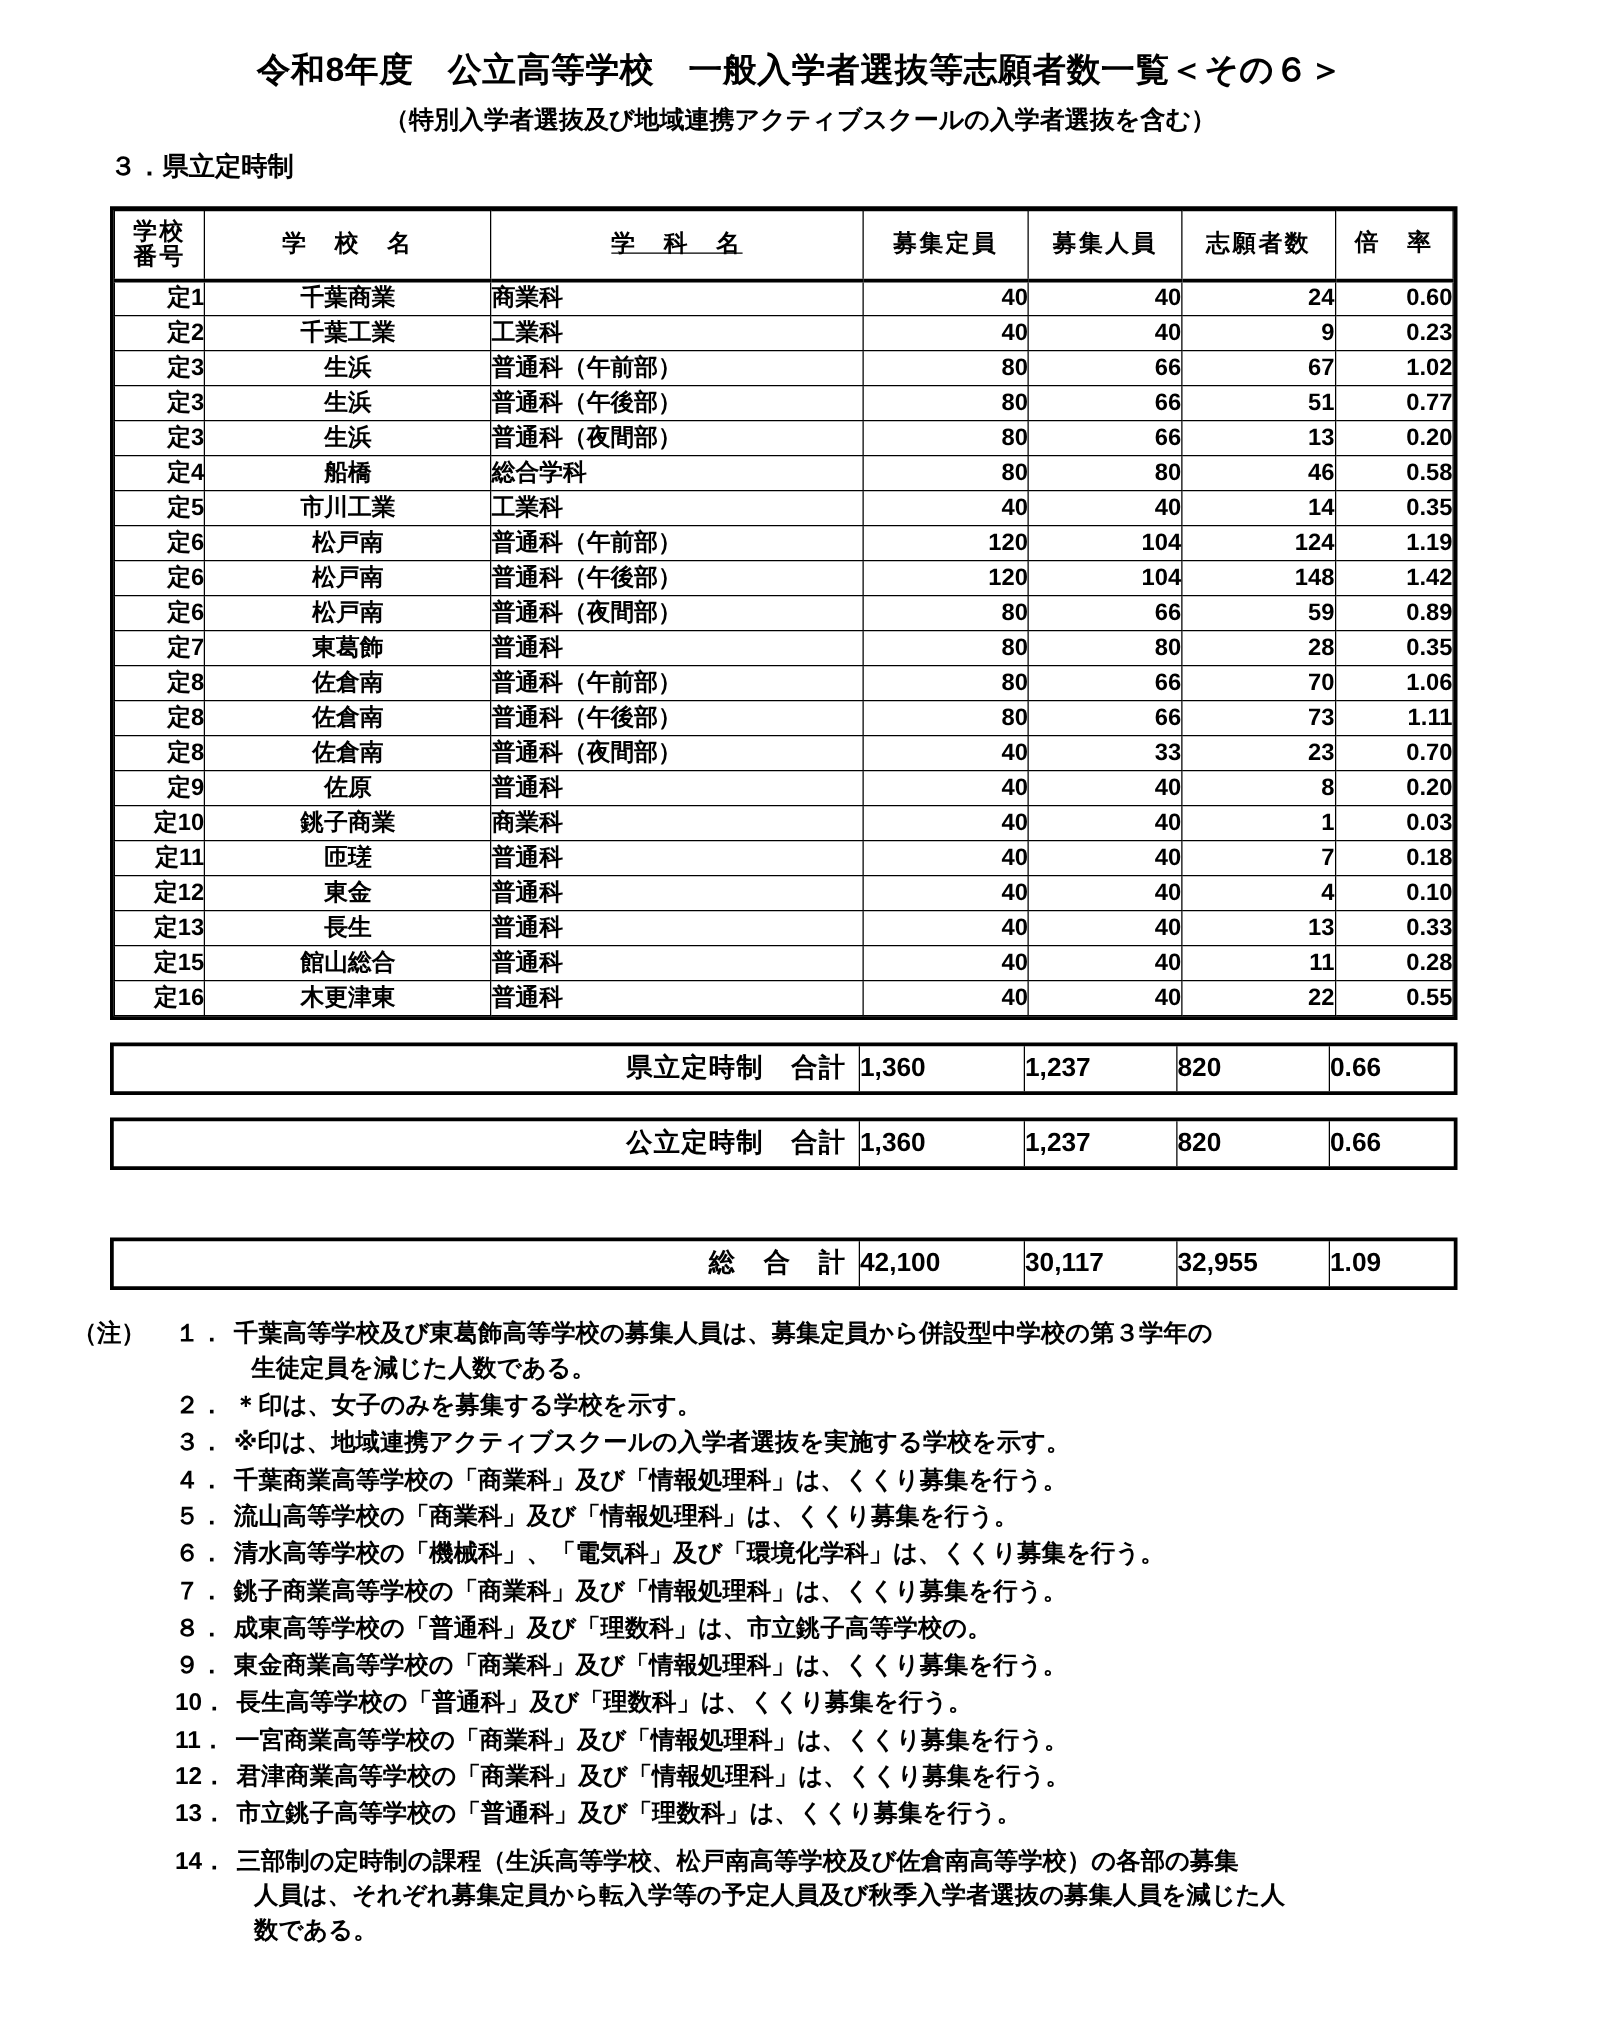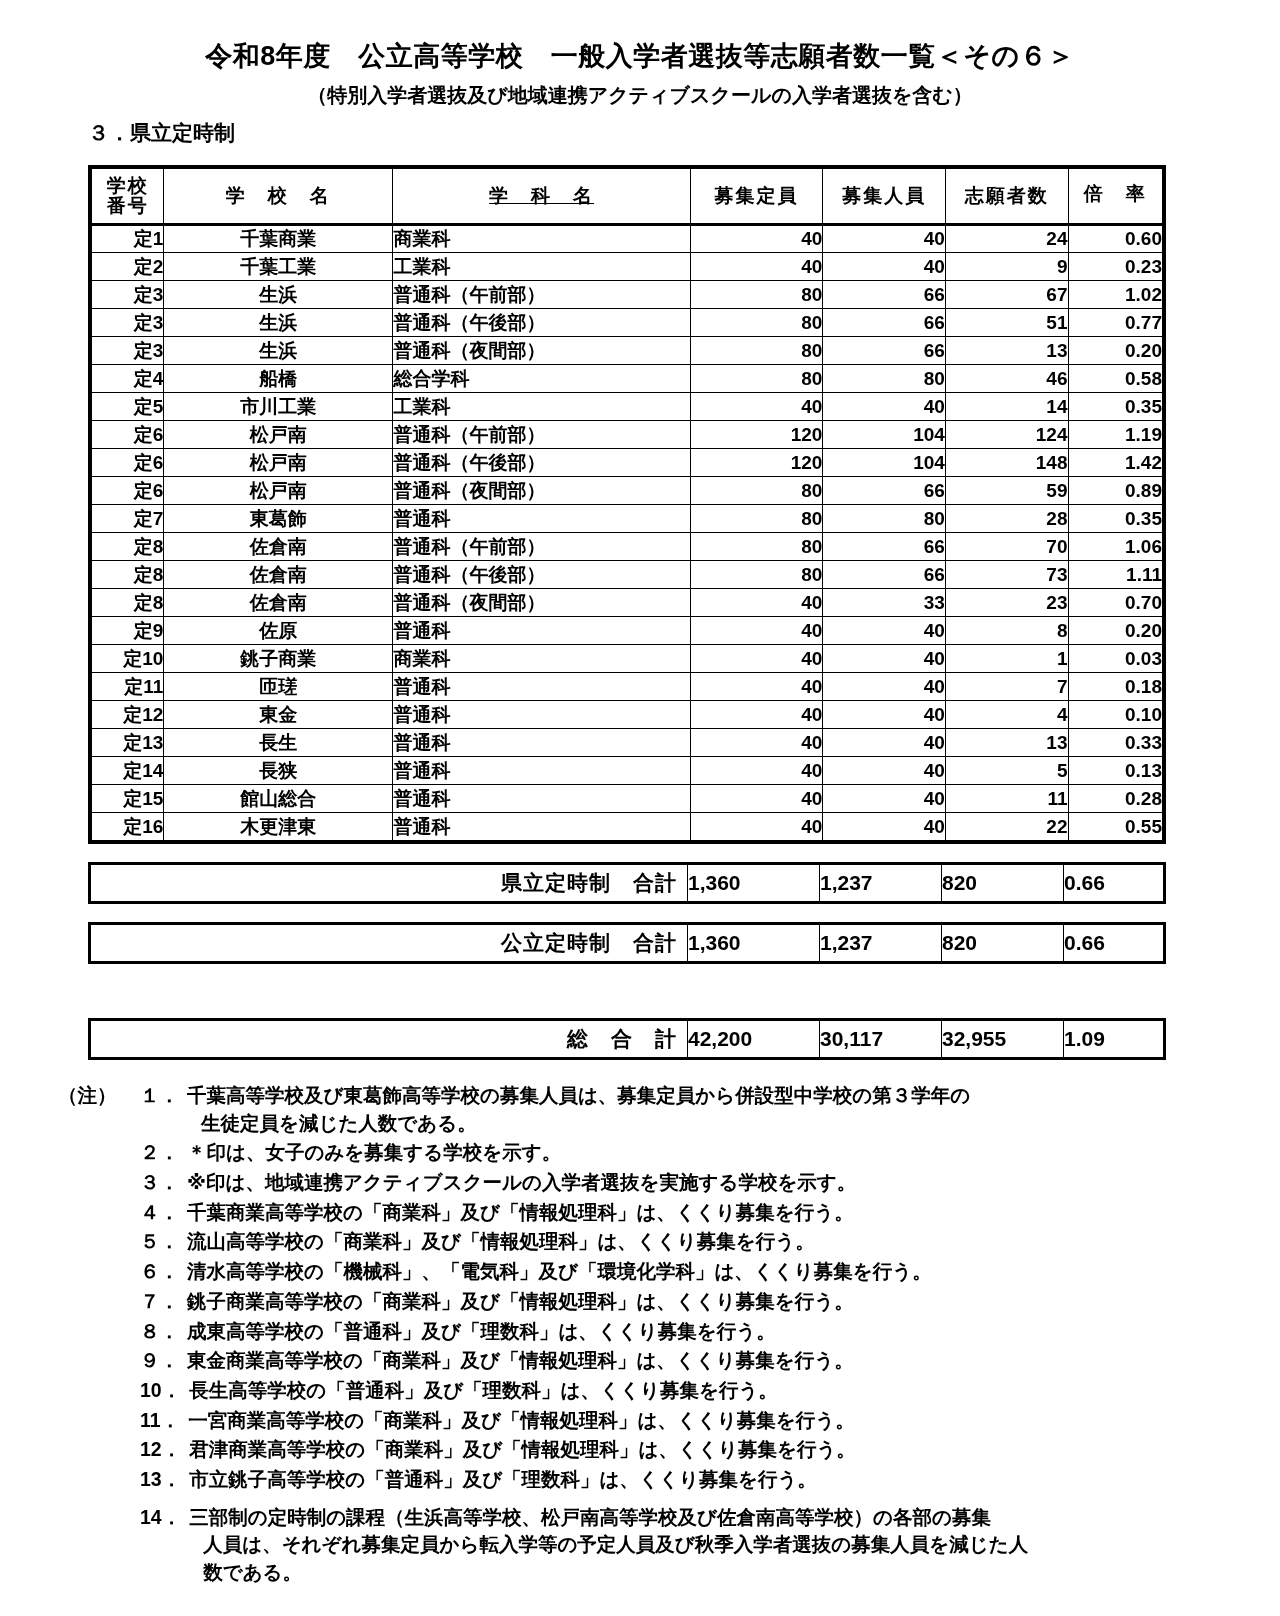--- a/index.html
+++ b/index.html
@@ -365,29 +365,20 @@
           <tr>
             <td class="c-no">定13</td>
             <td class="c-school">長生</td>
             <td class="c-dept">普通科</td>
             <td class="c-quota">40</td>
             <td class="c-cap">40</td>
             <td class="c-apps">13</td>
             <td class="c-ratio">0.33</td>
           </tr>
           <tr>
-            <td class="c-no">定14</td>
-            <td class="c-school">長狭</td>
-            <td class="c-dept">普通科</td>
-            <td class="c-quota">40</td>
-            <td class="c-cap">40</td>
-            <td class="c-apps">5</td>
-            <td class="c-ratio">0.13</td>
-          </tr>
-          <tr>
             <td class="c-no">定15</td>
             <td class="c-school">館山総合</td>
             <td class="c-dept">普通科</td>
             <td class="c-quota">40</td>
             <td class="c-cap">40</td>
             <td class="c-apps">11</td>
             <td class="c-ratio">0.28</td>
           </tr>
           <tr>
             <td class="c-no">定16</td>
@@ -419,21 +410,21 @@
     <div class="val v-quota">1,360</div>
     <div class="val v-cap">1,237</div>
     <div class="val v-apps">820</div>
     <div class="val v-ratio">0.66</div>
   </div>
 
   <div class="gap-52"></div>
 
   <div class="summary-row" id="summary-2">
     <div class="lbl">総　合　計</div>
-    <div class="val v-quota">42,200</div>
+    <div class="val v-quota">42,100</div>
     <div class="val v-cap">30,117</div>
     <div class="val v-apps">32,955</div>
     <div class="val v-ratio">1.09</div>
   </div>
 
   <div class="notes">
     <div class="notes-head">（注）</div>
     <div class="notes-list" id="notes-list">
         <div class="note-item">
           <div class="note-num">１．</div>
@@ -458,21 +449,21 @@
         <div class="note-item">
           <div class="note-num">６．</div>
           <div class="note-text"><span>清水高等学校の「機械科」、「電気科」及び「環境化学科」は、くくり募集を行う。</span></div>
         </div>
         <div class="note-item">
           <div class="note-num">７．</div>
           <div class="note-text"><span>銚子商業高等学校の「商業科」及び「情報処理科」は、くくり募集を行う。</span></div>
         </div>
         <div class="note-item">
           <div class="note-num">８．</div>
-          <div class="note-text"><span>成東高等学校の「普通科」及び「理数科」は、くくり募集を行う。</span></div>
+          <div class="note-text"><span>成東高等学校の「普通科」及び「理数科」は、市立銚子高等学校の。</span></div>
         </div>
         <div class="note-item">
           <div class="note-num">９．</div>
           <div class="note-text"><span>東金商業高等学校の「商業科」及び「情報処理科」は、くくり募集を行う。</span></div>
         </div>
         <div class="note-item">
           <div class="note-num">10．</div>
           <div class="note-text"><span>長生高等学校の「普通科」及び「理数科」は、くくり募集を行う。</span></div>
         </div>
         <div class="note-item">

